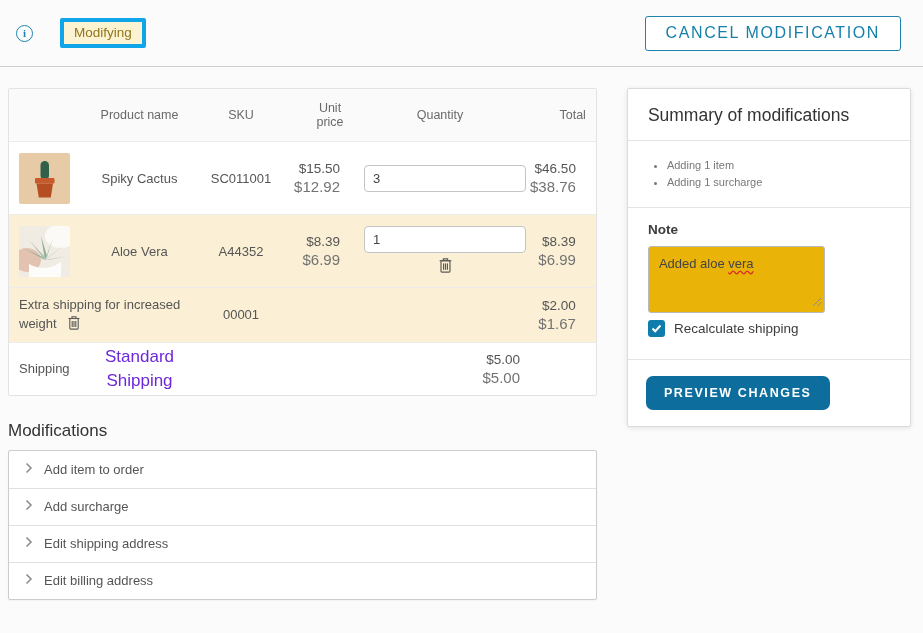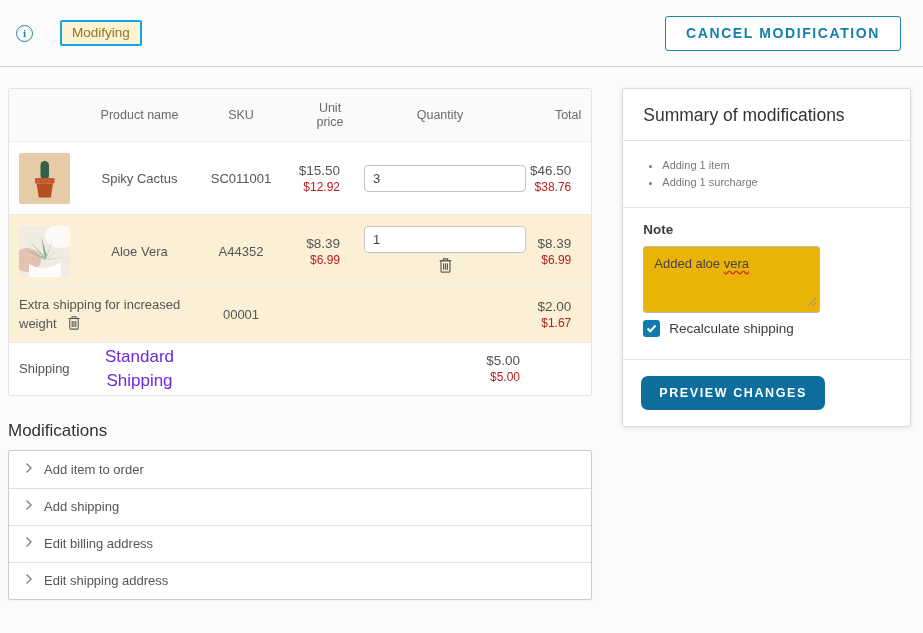--- a/index.html
+++ b/index.html
@@ -7,45 +7,45 @@
   body {
     font-family:"Liberation Sans","DejaVu Sans",sans-serif;
     background:#fbfbfb; color:#555; overflow:hidden; font-size:13px;
   }
   
   .topbar { height:67px; display:flex; align-items:center;
     padding:0 22px 0 16px; border-bottom:1px solid #cfcfcf; }
   .info-circle { width:17px; height:17px; border:1.5px solid #1a86ae; border-radius:50%;
     color:#1a86ae; font-family:"Liberation Serif",serif; font-size:11px; font-weight:bold;
     display:flex; align-items:center; justify-content:center; flex:0 0 auto; }
-  .badge { margin-left:27px; background:#fcf3d3; border:2px solid #0ea5e9; color:#93761c;
+  .badge { margin-left:27px; background:#fcf3d3; border:4px solid #0ea5e9; color:#93761c;
     font-size:13.5px; padding:3px 10px 4px; border-radius:2px; }
   .spacer { flex:1; }
   .btn-outline { background:#fff; border:1px solid #1e84ae; color:#147fa9; border-radius:3px;
-    height:35px; padding:0 20px; font-size:14px; font-weight:bold; letter-spacing:1.6px;
+    height:35px; padding:0 20px; font-size:16px; font-weight:normal; letter-spacing:1.6px;
     font-family:inherit; cursor:pointer; }
   
   .main { display:flex; align-items:flex-start; padding:21px 12px 0 8px; gap:30px; }
   .left-col { width:589px; }
   
   .order-table { background:#fff; border:1px solid #e3e3e3; border-radius:2px; }
   .trow { display:grid; grid-template-columns:58px 125px 78px 70px 180px 1fr;
     align-items:center; padding:0 10px; border-top:1px solid #ececec; }
   .trow.first { border-top:none; }
   .thead { background:#fafafa; min-height:52px; color:#6a6a6a; font-size:12.5px; }
   .thead .c { padding:6px 0; }
   .product-row { min-height:73px; }
   .fee-row { min-height:53px; }
   .highlight { background:#fbf0d5; }
   .c-center { text-align:center; }
   .c-right { text-align:right; padding-right:10px; }
   .c-name { text-align:center; font-size:13px; color:#555; }
   .unit-head { display:inline-block; width:40px; text-align:center; }
   .price-main { font-size:13.5px; color:#555; }
-  .price-sub { font-size:12px; color:#b91c1c; margin-top:2px; }
+  .price-sub { font-size:15px; color:#737373; margin-top:2px; }
   .thumb { width:51px; height:51px; border-radius:2px; overflow:hidden; display:block; }
   .qty-cell { padding-left:14px; }
   .qty-input { width:162px; height:27px; border:1px solid #c4c4c4; border-radius:4px;
     padding:0 8px; font-size:13px; color:#444; background:#fff; font-family:inherit; }
   .qty-trash { width:162px; text-align:center; margin-top:4px; }
   .icon-btn { background:none; border:none; padding:0; cursor:pointer; vertical-align:middle; }
   .fee-label { grid-column:1 / span 2; font-size:13px; color:#555; line-height:1.45;
     padding:8px 0; }
   .ship-label { font-size:13px; color:#555; white-space:nowrap; }
   .ship-method { text-align:center; font-size:17px; color:#6d28d9; line-height:1.4; }
@@ -225,37 +225,37 @@
             </svg>
         </span>
         <span class="acc-label">Add item to order</span>
       </div>
       <div class="acc-item">
         <span>
           <svg width="9" height="12" viewBox="0 0 8 12" fill="none">
               <path d="M2 1.5 L6.5 6 L2 10.5" stroke="#8a8a8a" stroke-width="1.5"></path>
             </svg>
         </span>
-        <span class="acc-label">Add shipping</span>
+        <span class="acc-label">Add surcharge</span>
+      </div>
+      <div class="acc-item">
+        <span>
+          <svg width="9" height="12" viewBox="0 0 8 12" fill="none">
+              <path d="M2 1.5 L6.5 6 L2 10.5" stroke="#8a8a8a" stroke-width="1.5"></path>
+            </svg>
+        </span>
+        <span class="acc-label">Edit shipping address</span>
       </div>
       <div class="acc-item">
         <span>
           <svg width="9" height="12" viewBox="0 0 8 12" fill="none">
               <path d="M2 1.5 L6.5 6 L2 10.5" stroke="#8a8a8a" stroke-width="1.5"></path>
             </svg>
         </span>
         <span class="acc-label">Edit billing address</span>
-      </div>
-      <div class="acc-item">
-        <span>
-          <svg width="9" height="12" viewBox="0 0 8 12" fill="none">
-              <path d="M2 1.5 L6.5 6 L2 10.5" stroke="#8a8a8a" stroke-width="1.5"></path>
-            </svg>
-        </span>
-        <span class="acc-label">Edit shipping address</span>
       </div>
     </div>
   </div>
 
   <div class="panel">
     <div class="panel-header">Summary of modifications</div>
     <div class="panel-bullets">
       <ul>
         <li>Adding 1 item</li>
         <li>Adding 1 surcharge</li>

